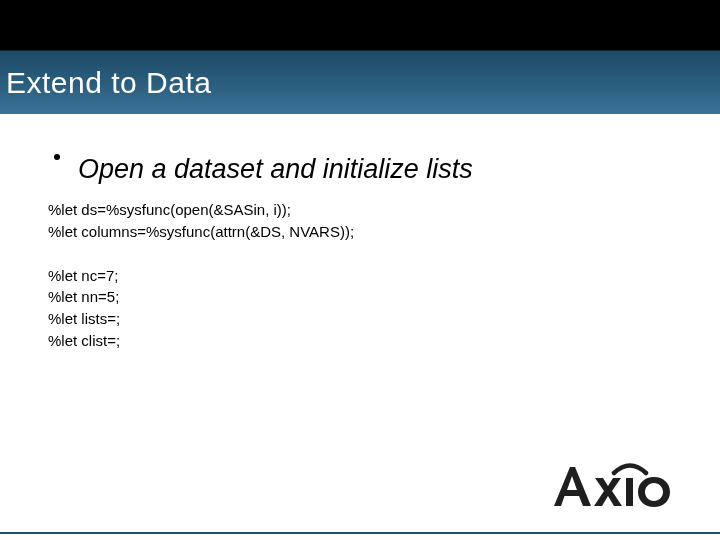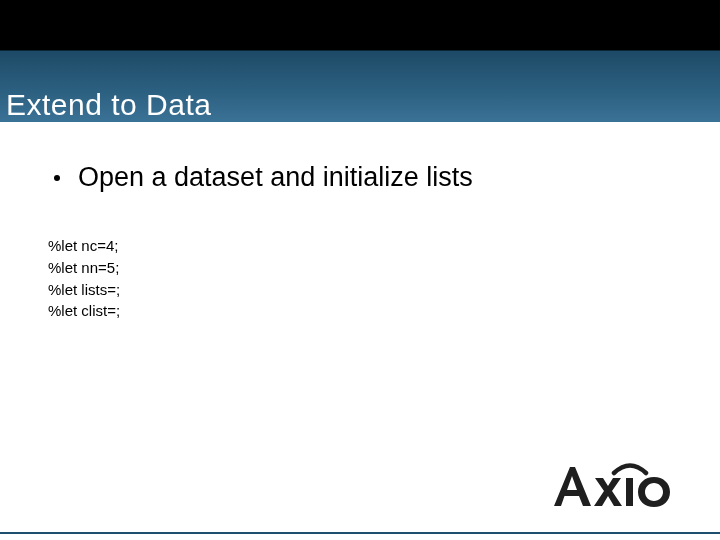--- a/index.html
+++ b/index.html
@@ -11,40 +11,40 @@
     position: relative;
     overflow: hidden;
   }
   .topbar {
     width: 100%;
     height: 50px;
     background: #000000;
   }
   .titlebar {
     width: 100%;
-    height: 72px;
+    height: 64px;
     background: linear-gradient(to bottom, #1d4a66 0%, #2a5d7d 50%, #3a7296 100%);
     display: flex;
-    align-items: flex-end;
+    align-items: center;
     padding-left: 6px;
     border-top: 1px solid #0a2535;
   }
   .titlebar h1 {
     color: #ffffff;
     font-size: 30px;
     font-weight: 400;
     letter-spacing: 0.5px;
   }
   .content {
     padding: 40px 48px 0 48px;
   }
   .bullet-row {
     display: flex;
-    align-items: center;
-    margin-bottom: 20px;
+    margin-bottom: 14px;
+    font-style: italic;
   }
   .bullet-dot {
     width: 6px;
     height: 6px;
     border-radius: 50%;
     background: #000000;
     margin-right: 18px;
     margin-left: 6px;
     flex-shrink: 0;
   }
@@ -86,22 +86,24 @@
   <h1>Extend to Data</h1>
 </div>
 
 <div class="content">
   <div class="bullet-row">
     <div class="bullet-dot"></div>
     <div class="bullet-text">Open a dataset and initialize lists</div>
   </div>
 
   <div class="code-block">
+    <div>%let ds=%sysfunc(open(&amp;SASin, i));</div>
+    <div>%let columns=%sysfunc(attrn(&amp;DS, NVARS));</div>
     <div class="gap"></div>
-    <div>%let nc=4;</div>
+    <div>%let nc=7;</div>
     <div>%let nn=5;</div>
     <div>%let lists=;</div>
     <div>%let clist=;</div>
   </div>
 </div>
 
 <div class="logo-wrap">
   <svg width="150" height="55" viewBox="0 0 150 55">
     <g fill="#1f1f1f">
 

